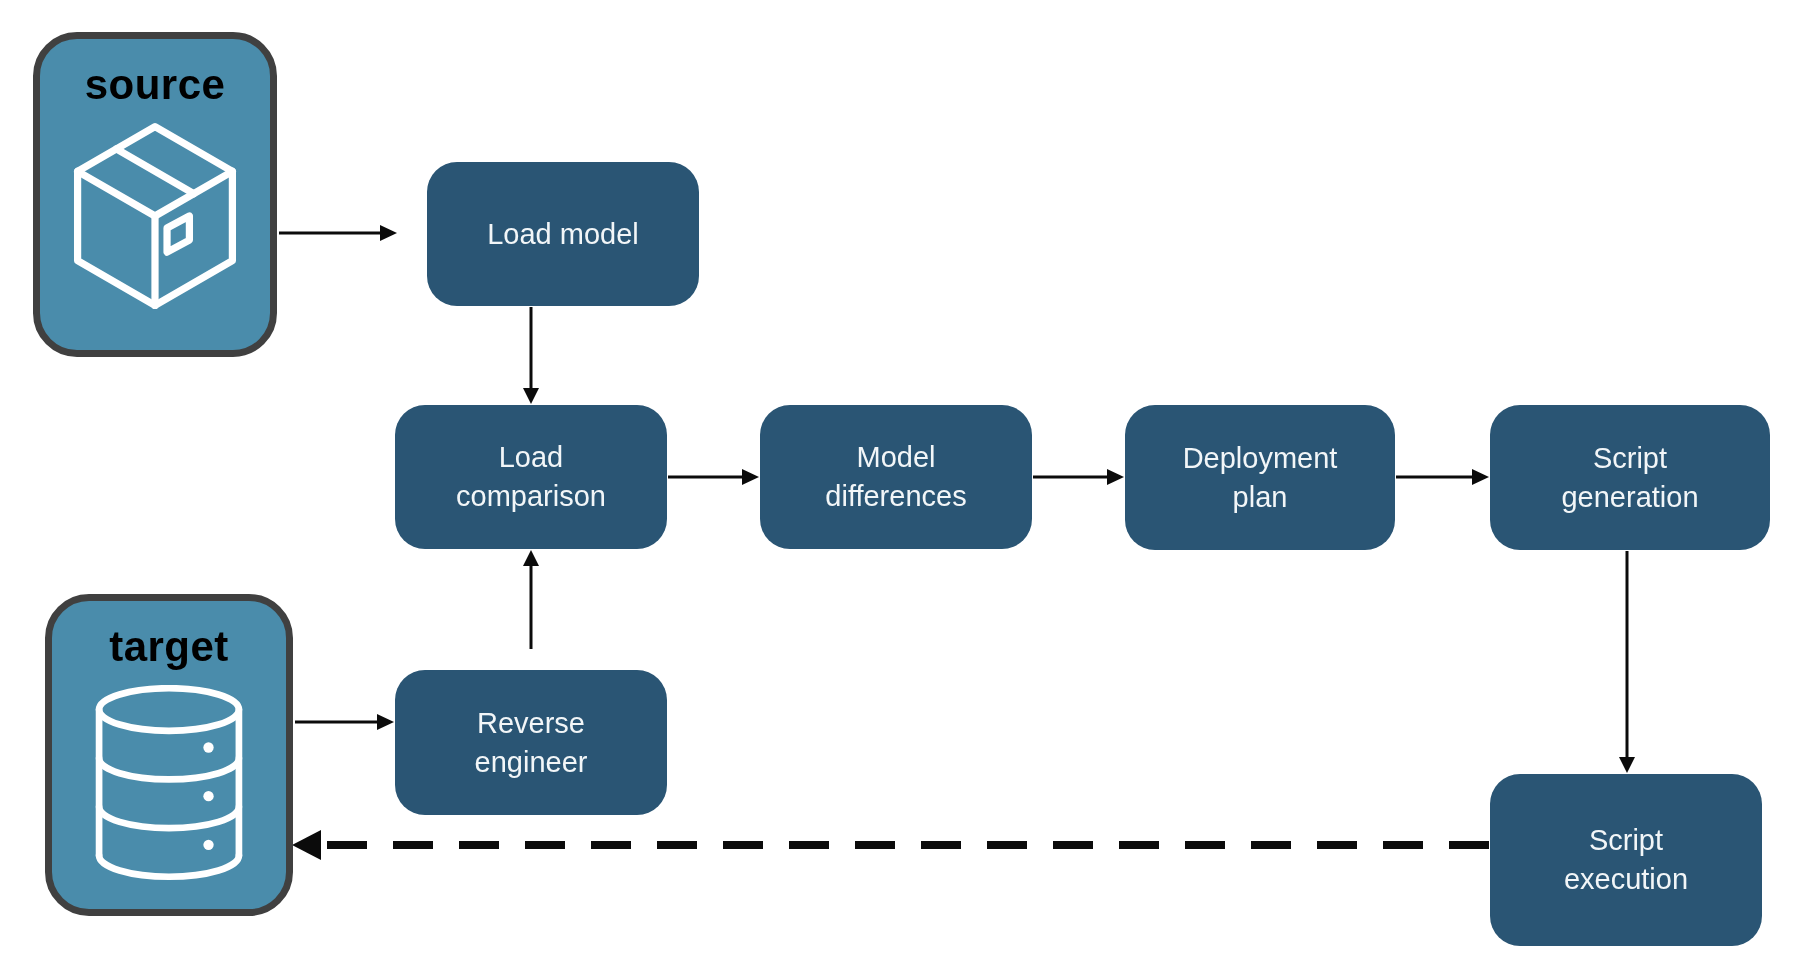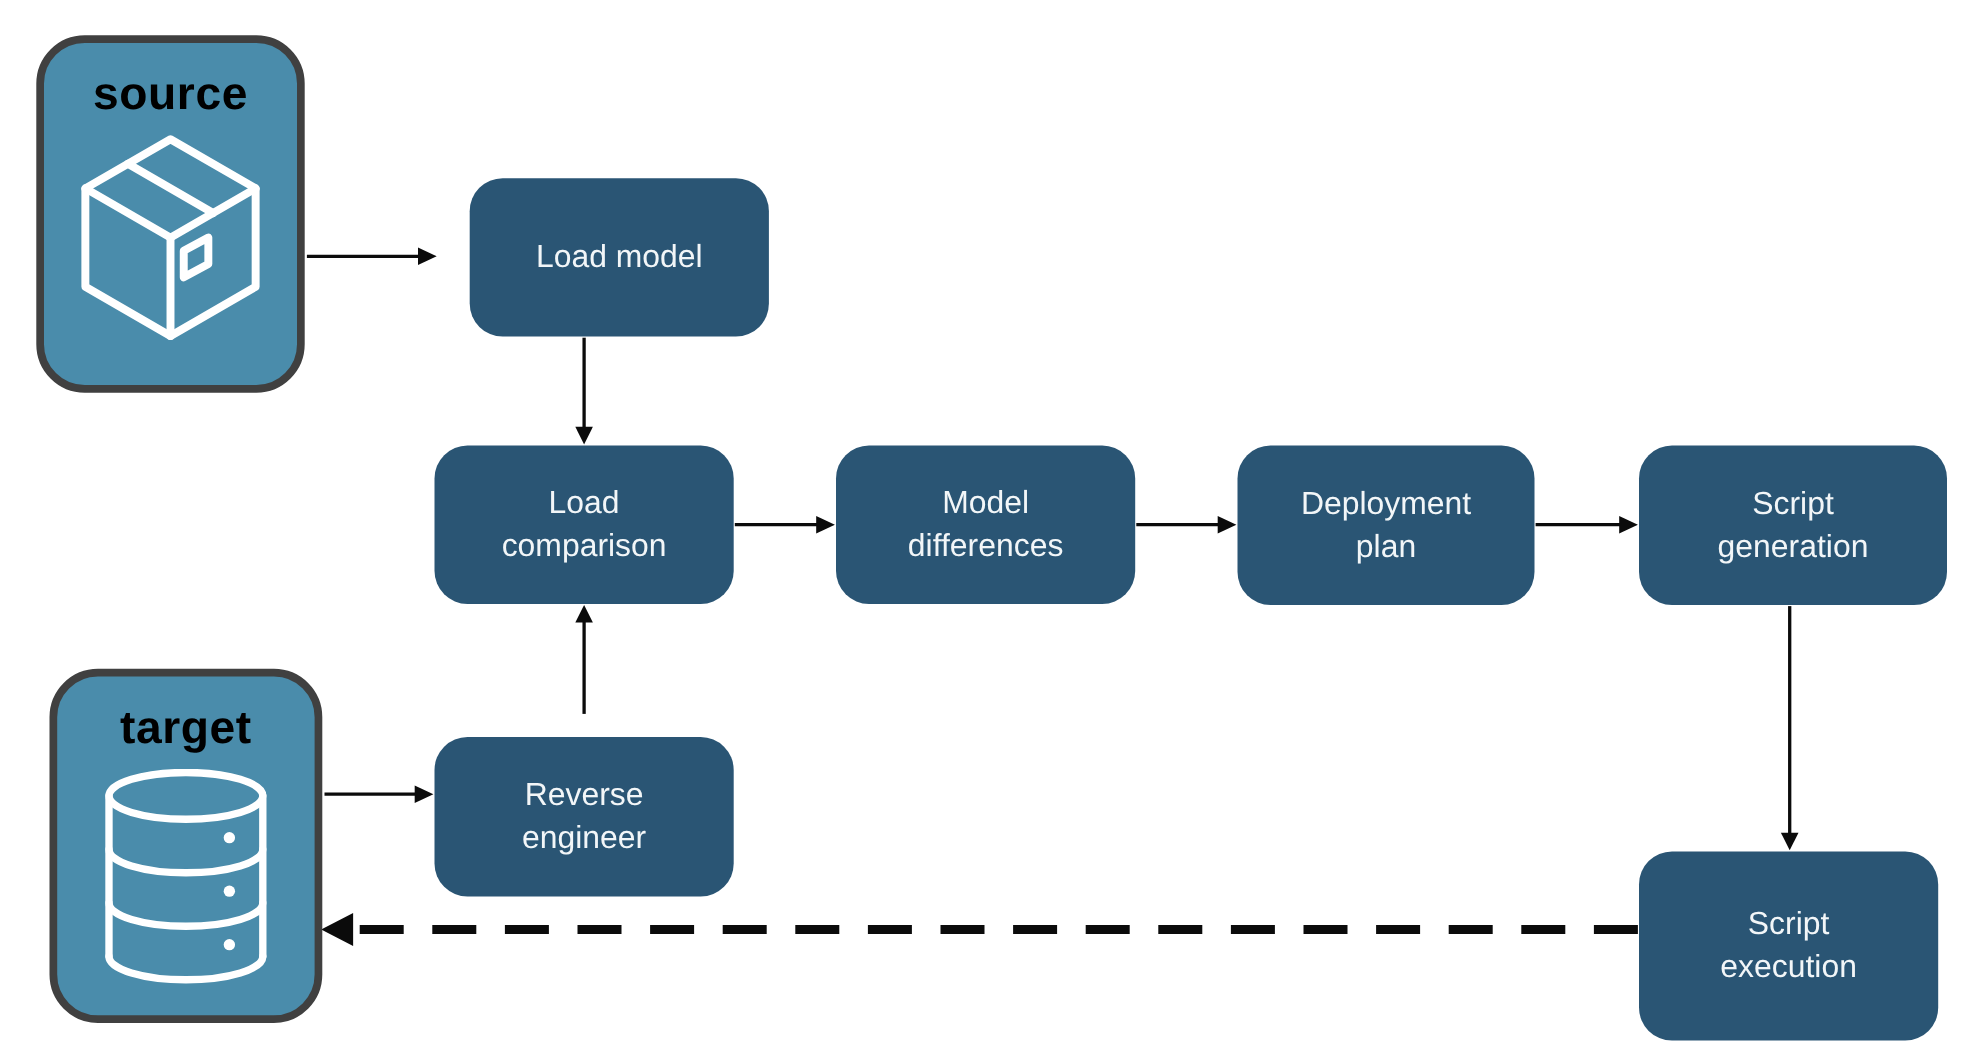--- a/index.html
+++ b/index.html
@@ -54,21 +54,21 @@
     font-size: 42px;
     letter-spacing: 0.5px;
     margin-top: 22px;
   }
   .icon { display: block; }
   .icon-package { width: 172px; height: 190px; margin-top: 12px; }
   .icon-database { width: 152px; height: 198px; margin-top: 14px; }
 
   
   .n-source  { left: 33px;   top: 32px;  width: 244px; height: 325px; }
-  .n-target  { left: 45px;   top: 608px; width: 248px; height: 322px; }
+  .n-target  { left: 45px;   top: 594px; width: 248px; height: 322px; }
   .n-load    { left: 395px;  top: 162px; width: 272px; height: 144px; margin-left: 32px; }
   .n-comp    { left: 395px;  top: 405px; width: 272px; height: 144px; }
   .n-diff    { left: 760px;  top: 405px; width: 272px; height: 144px; }
   .n-plan    { left: 1125px; top: 405px; width: 270px; height: 145px; }
   .n-gen     { left: 1490px; top: 405px; width: 280px; height: 145px; }
   .n-rev     { left: 395px;  top: 670px; width: 272px; height: 145px; }
   .n-exec    { left: 1490px; top: 774px; width: 272px; height: 172px; }
 
   .edge-line { stroke: #0B0B0B; stroke-width: 3; fill: none; }
   .edge-head { fill: #0B0B0B; stroke: none; }

